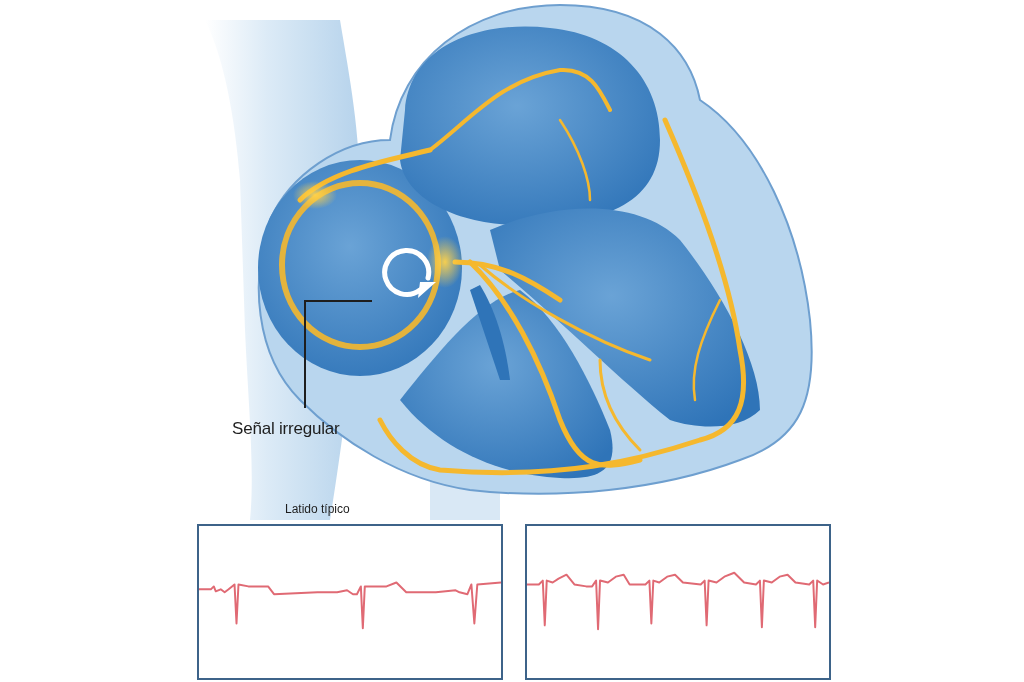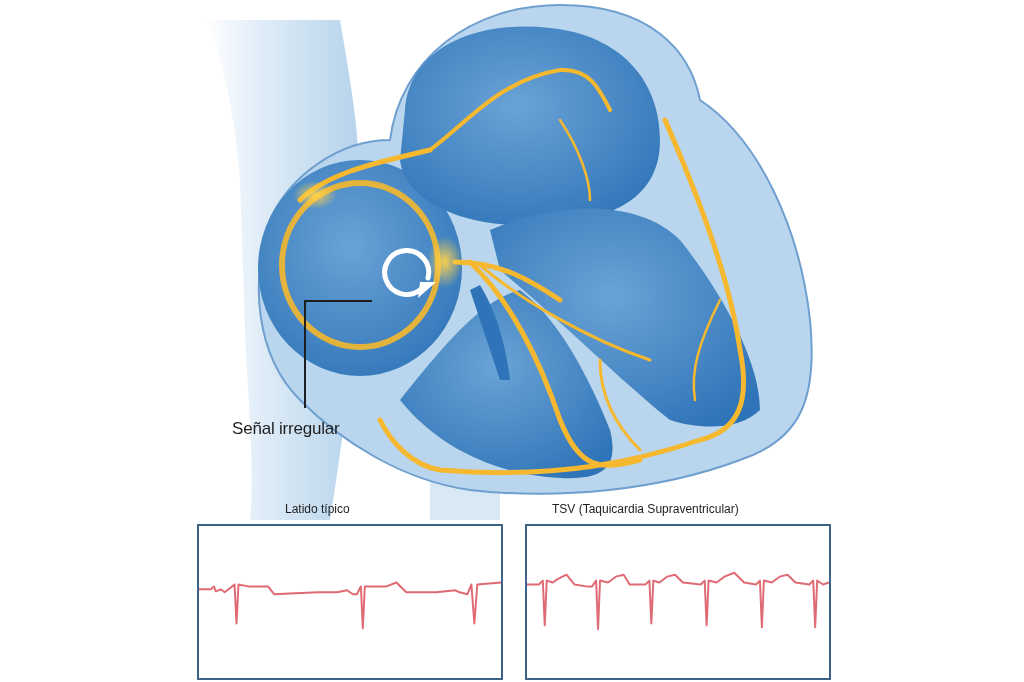--- a/index.html
+++ b/index.html
@@ -86,19 +86,18 @@
 
   <div class="callout-label">Señal irregular</div>
 
   <div class="ecg-title t1">Latido típico</div>
   <div class="ecg-box b1">
     <svg viewBox="0 0 306 156" preserveAspectRatio="none">
       <polyline fill="none" stroke="#e06a74" stroke-width="2" stroke-linejoin="round" points="0,65 12,65 15,62 17,67 22,65 26,68 30,65 36,60 38,100 40,60 50,62 70,62 76,70 120,68 140,68 150,66 156,70 160,70 164,62 166,105 168,62 190,62 200,58 210,68 240,68 260,66 264,68 272,70 276,60 279,100 282,60 306,58"></polyline>
     </svg>
   </div>
 
-  <div class="ecg-title t2">TSV (Taquicardia Supraventricular)</div>
   <div class="ecg-box b2">
     <svg viewBox="0 0 306 156" preserveAspectRatio="none">
       <polyline fill="none" stroke="#e06a74" stroke-width="2" stroke-linejoin="round" points="0,60 12,60 16,56 18,102 20,56 26,58 32,54 40,50 48,60 60,62 66,62 70,56 72,106 74,56 82,58 90,52 98,50 104,60 120,60 124,56 126,100 128,56 134,58 142,52 150,50 158,58 176,60 180,56 182,102 184,56 192,58 200,52 210,48 220,58 232,60 236,56 238,104 240,56 248,58 256,52 264,50 272,58 286,60 290,56 292,104 294,56 300,60 306,58"></polyline>
     </svg>
   </div>
 </div>
 
 </body></html>

